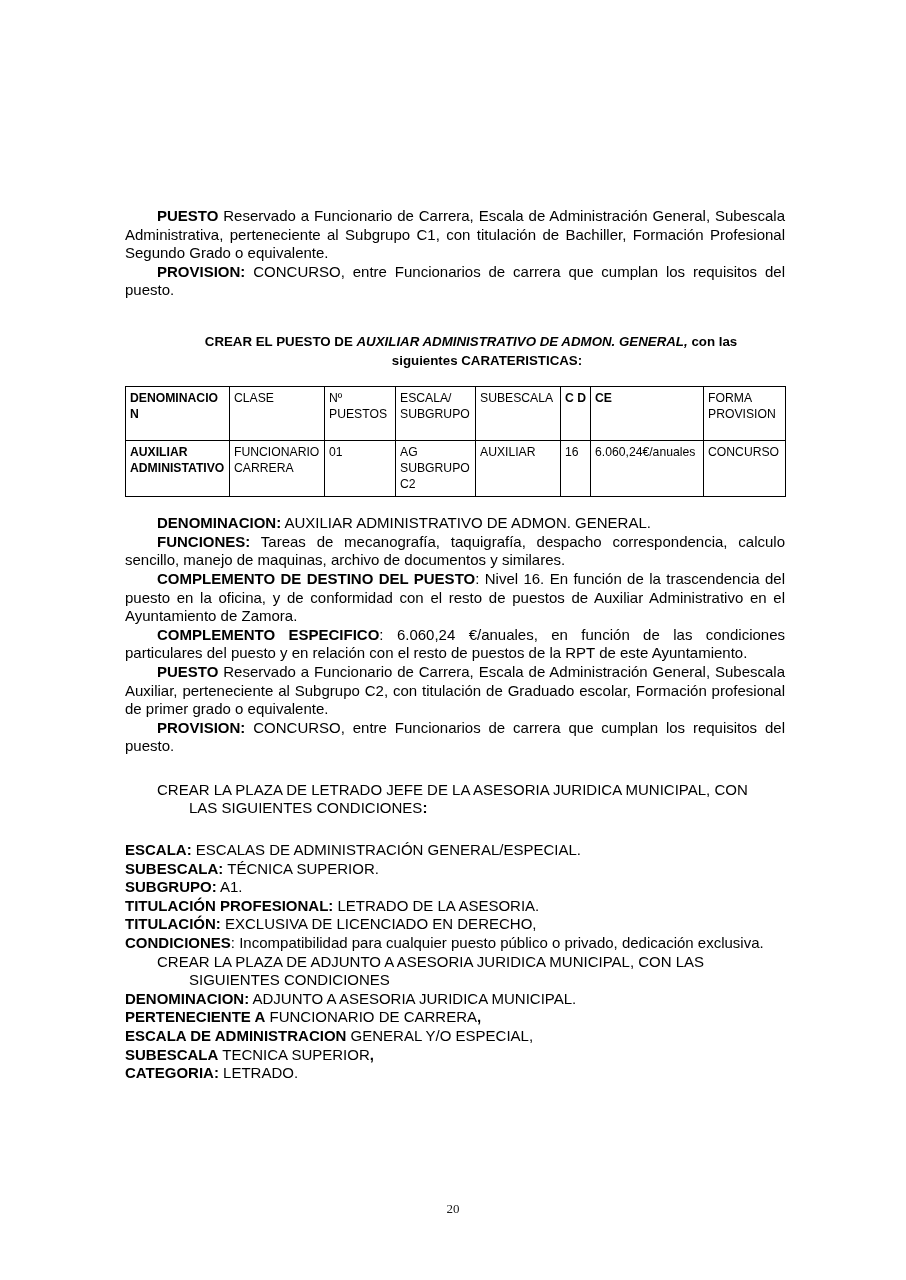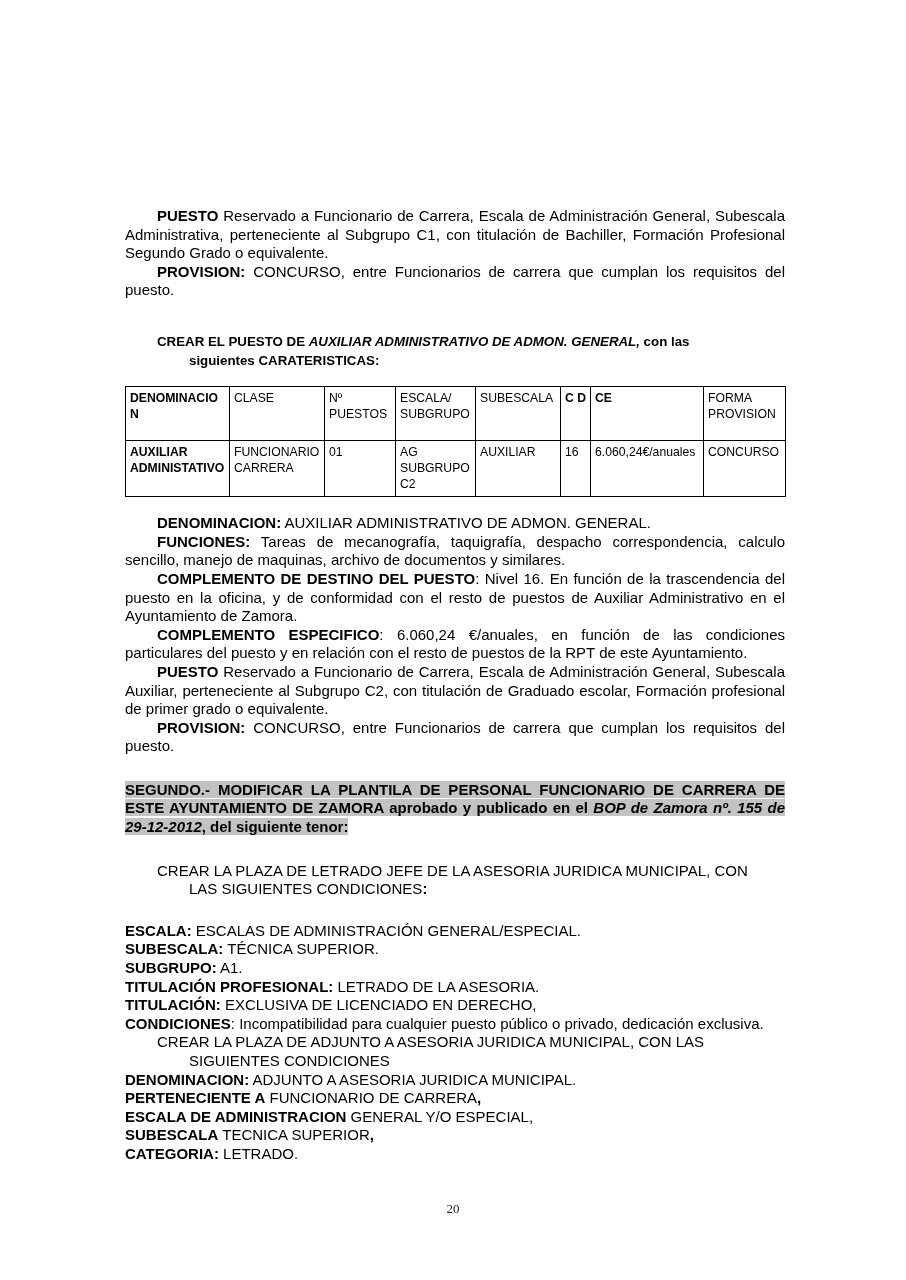--- a/index.html
+++ b/index.html
@@ -39,21 +39,21 @@
   b, .b { font-weight: bold; }
   i, .i { font-style: italic; }
 
   
   .heading-crear {
     margin-top: 33px;
     padding-left: 32px;
     font-size: 13.3px;
     line-height: 18.6px;
     font-weight: bold;
-    text-align: left;
+    text-align: center;
     text-indent: -0px;
   }
   .heading-crear .l2 { display: block; padding-left: 32px; }
 
   
   table.rpt {
     border-collapse: collapse;
     width: 660px;
     margin-top: 16px;
     table-layout: fixed;
@@ -171,21 +171,20 @@
 
       <p class="indent"><b>COMPLEMENTO DE DESTINO DEL PUESTO</b><span>: Nivel 16. En función de la trascendencia del puesto en la oficina, y de conformidad con el resto de puestos de Auxiliar Administrativo en el Ayuntamiento de Zamora.</span></p>
 
       <p class="indent"><b>COMPLEMENTO ESPECIFICO</b><span>: 6.060,24 €/anuales, en función de las condiciones particulares del puesto y en relación con el resto de puestos de la RPT de este Ayuntamiento.</span></p>
 
       <p class="indent"><b>PUESTO</b><span> Reservado a Funcionario de Carrera, Escala de Administración General, Subescala Auxiliar, perteneciente al Subgrupo C2, con titulación de Graduado escolar, Formación profesional de primer grado o equivalente.</span></p>
 
       <p class="indent"><b>PROVISION:</b><span> CONCURSO, entre Funcionarios de carrera que cumplan los requisitos del puesto.</span></p>
     </div>
 
-    <p class="para-segundo"><span class="highlight">SEGUNDO.-  MODIFICAR LA PLANTILA DE PERSONAL FUNCIONARIO DE CARRERA DE ESTE AYUNTAMIENTO DE ZAMORA aprobado y publicado en el </span><i class="highlight">BOP de Zamora nº. 155 de 29-12-2012</i><span class="highlight">, del siguiente tenor:</span></p>
 
     <p class="para-crear-plaza"><span>CREAR LA PLAZA DE LETRADO JEFE DE LA ASESORIA JURIDICA MUNICIPAL, CON</span><span class="l2"><span>LAS SIGUIENTES CONDICIONES</span><b>:</b></span></p>
 
     <div class="fieldlist">
       <p><b>ESCALA:</b><span> </span><span>ESCALAS DE ADMINISTRACIÓN GENERAL/ESPECIAL.</span></p>
       <p><b>SUBESCALA:</b><span>  </span><span>TÉCNICA SUPERIOR.</span></p>
       <p><b>SUBGRUPO:</b><span>  </span><span>A1.</span></p>
       <p><b>TITULACIÓN PROFESIONAL:</b><span> </span><span>LETRADO DE LA ASESORIA.</span></p>
       <p><b>TITULACIÓN:</b><span>  </span><span>EXCLUSIVA DE LICENCIADO EN DERECHO,</span></p>
       <p><b>CONDICIONES</b><span>: </span><span>Incompatibilidad para cualquier puesto público o privado, dedicación exclusiva.</span></p>

